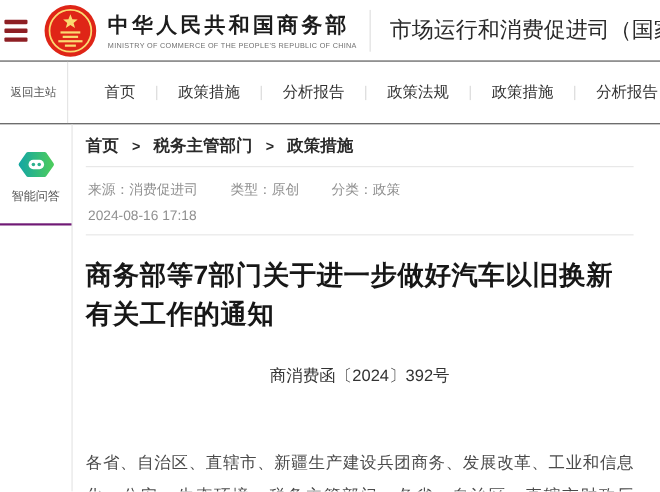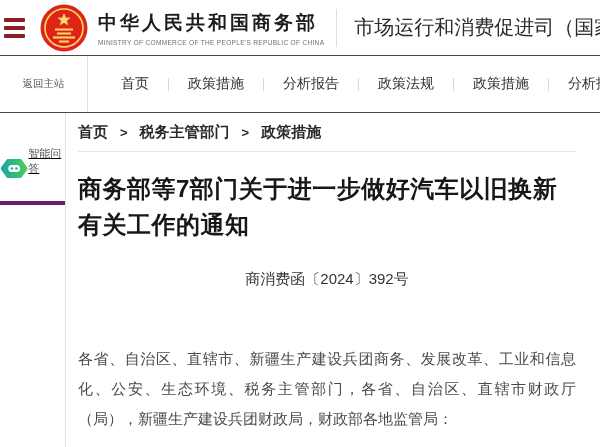--- a/index.html
+++ b/index.html
@@ -31,34 +31,34 @@
   .dept-name {
     margin-left: 17px; font-size: 20px; color: #2b2b2b; flex: 0 0 auto;
   }
 
   
   .nav {
     height: 57px; display: flex; align-items: stretch;
     border-bottom: 1px solid #4a4a4a; overflow: hidden;
   }
   .nav-rail {
-    width: 88px; flex: 0 0 auto; border-right: 1px solid #e3e3e3;
+    width: 62px; flex: 0 0 auto; border-right: 1px solid #e3e3e3;
     display: flex; align-items: center; justify-content: center;
   }
   .back-main { font-size: 10.5px; color: #555; cursor: pointer; }
   .nav-items { flex: 1; display: flex; align-items: center; padding-left: 14px; overflow: hidden; white-space: nowrap; }
   .nav-item { font-size: 14px; color: #333; margin: 0 19px; cursor: pointer; flex: 0 0 auto; }
   .nav-divider { width: 1px; height: 13px; background: #d8d8d8; flex: 0 0 auto; }
 
   
   .body-row { display: flex; height: 334px; }
   .side-rail { width: 66px; flex: 0 0 auto; border-right: 1px solid #e3e3e3; }
   .ai-item {
-    height: 92px; border-bottom: 4px solid #701a75;
-    display: flex; flex-direction: row; align-items: center; cursor: pointer; text-decoration: underline;
+    height: 92px; border-bottom: 2px solid #701a75;
+    display: flex; flex-direction: column; align-items: center; cursor: pointer;
   }
   .ai-icon { margin-top: 23px; display: block; }
   .ai-label { margin-top: 8px; font-size: 11px; color: #555; }
 
   .content { flex: 1; padding: 0 24px 0 12px; overflow: hidden; }
 
   .breadcrumb {
     height: 39px; display: flex; align-items: center;
     border-bottom: 1px solid #e6e6e6;
     font-weight: bold; font-size: 15px; color: #2a2a2a;
@@ -156,20 +156,28 @@
     <div class="content">
 
       <div class="breadcrumb">
         <span class="crumb">首页</span>
         <span class="crumb-sep">&gt;</span>
         <span class="crumb">税务主管部门</span>
         <span class="crumb-sep">&gt;</span>
         <span class="crumb">政策措施</span>
       </div>
 
+      <div class="meta">
+        <div class="meta-line">
+          <span class="meta-pair">来源：消费促进司</span>
+          <span class="meta-pair">类型：原创</span>
+          <span class="meta-pair">分类：政策</span>
+        </div>
+        <div class="meta-date">2024-08-16 17:18</div>
+      </div>
 
       <h1 class="article-title">商务部等7部门关于进一步做好汽车以旧换新有关工作的通知</h1>
 
       <div class="doc-number">商消费函〔2024〕392号</div>
 
       <p class="article-body">各省、自治区、直辖市、新疆生产建设兵团商务、发展改革、工业和信息化、公安、生态环境、税务主管部门，各省、自治区、直辖市财政厅（局），新疆生产建设兵团财政局，财政部各地监管局：</p>
 
     </div>
   </div>
 

